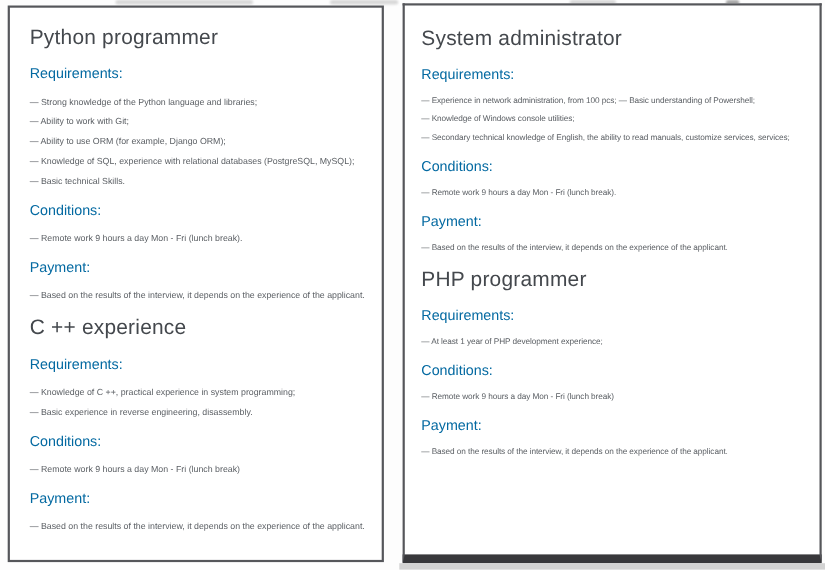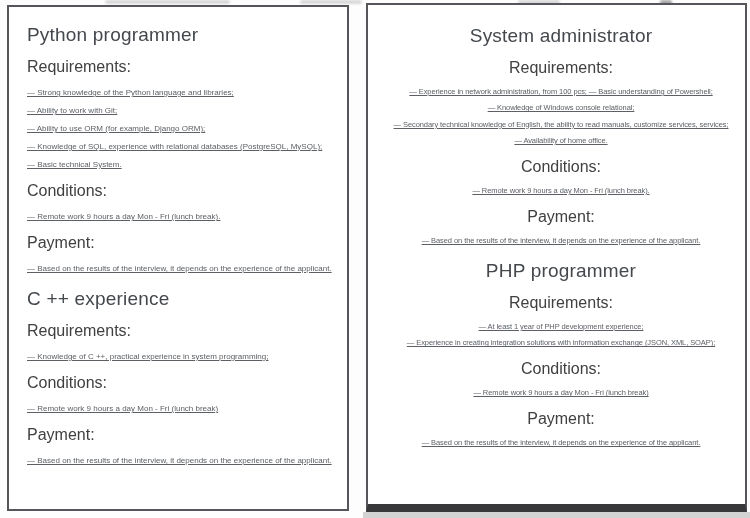--- a/index.html
+++ b/index.html
@@ -20,21 +20,20 @@
   .panel-left {
     left:7px; top:5px;
     width:342px; height:506px;
     padding:17px 4px 0 18px;
   }
   .panel-right {
     left:366px; top:3px;
     width:381px; height:509px;
     border-bottom:8px solid #38383b;
     padding:20px 6px 0 15px;
-    text-align:center;
   }
   .bottom-strip {
     position:absolute;
     left:363px; top:512px;
     width:387px; height:6px;
     background:#d3d3d3;
   }
   .artifact {
     position:absolute;
     background:#d8d8d8;
@@ -47,29 +46,28 @@
   .a4 { left:660px; top:0; width:12px;  height:5px; background:#a8a8a8; }
 
   h1.job-title {
     font-size:19px; font-weight:400;
     color:#44484d;
     margin:0; line-height:22px;
     letter-spacing:0.2px;
   }
   h1.job-title.second { margin:14px 0 0; }
   h2.section-heading {
-    font-size:16px; font-weight:400;
-    color:#404040;
+    font-size:13px; font-weight:400;
+    color:#0369a1;
     margin:13px 0 13px; line-height:15px;
   }
   p.item {
     font-size:8px; color:#5c6065;
     margin:0 0 7px; line-height:11px;
     white-space:nowrap;
-    text-decoration:underline;
   }
   .panel-right h2.section-heading { margin:13px 0 12px; }
   .panel-right p.item {
     font-size:7.5px; line-height:10px;
     margin:0 0 6.3px; letter-spacing:-0.08px;
   }
 </style>
 </head>
 <body>
 
@@ -79,60 +77,59 @@
 <div class="artifact a4"></div>
 
 <section class="panel panel-left">
   <h1 class="job-title">Python programmer</h1>
 
   <h2 class="section-heading">Requirements:</h2>
   <p class="item">— Strong knowledge of the Python language and libraries;</p>
   <p class="item">— Ability to work with Git;</p>
   <p class="item">— Ability to use ORM (for example, Django ORM);</p>
   <p class="item">— Knowledge of SQL, experience with relational databases (PostgreSQL, MySQL);</p>
-  <p class="item">— Basic technical System.</p>
+  <p class="item">— Basic technical Skills.</p>
 
   <h2 class="section-heading">Conditions:</h2>
   <p class="item">— Remote work 9 hours a day Mon - Fri (lunch break).</p>
 
   <h2 class="section-heading">Payment:</h2>
   <p class="item">— Based on the results of the interview, it depends on the experience of the applicant.</p>
 
   <h1 class="job-title second">C ++ experience</h1>
 
   <h2 class="section-heading">Requirements:</h2>
   <p class="item">— Knowledge of C ++, practical experience in system programming;</p>
+  <p class="item">— Basic experience in reverse engineering, disassembly.</p>
 
   <h2 class="section-heading">Conditions:</h2>
   <p class="item">— Remote work 9 hours a day Mon - Fri (lunch break)</p>
 
   <h2 class="section-heading">Payment:</h2>
   <p class="item">— Based on the results of the interview, it depends on the experience of the applicant.</p>
 </section>
 
 <section class="panel panel-right">
   <h1 class="job-title">System administrator</h1>
 
   <h2 class="section-heading">Requirements:</h2>
   <p class="item">— Experience in network administration, from 100 pcs; — Basic understanding of Powershell;</p>
-  <p class="item">— Knowledge of Windows console relational;</p>
+  <p class="item">— Knowledge of Windows console utilities;</p>
   <p class="item">— Secondary technical knowledge of English, the ability to read manuals, customize services, services;</p>
-  <p class="item">— Availability of home office.</p>
 
   <h2 class="section-heading">Conditions:</h2>
   <p class="item">— Remote work 9 hours a day Mon - Fri (lunch break).</p>
 
   <h2 class="section-heading">Payment:</h2>
   <p class="item">— Based on the results of the interview, it depends on the experience of the applicant.</p>
 
   <h1 class="job-title second">PHP programmer</h1>
 
   <h2 class="section-heading">Requirements:</h2>
   <p class="item">— At least 1 year of PHP development experience;</p>
-  <p class="item">— Experience in creating integration solutions with information exchange (JSON, XML, SOAP);</p>
 
   <h2 class="section-heading">Conditions:</h2>
   <p class="item">— Remote work 9 hours a day Mon - Fri (lunch break)</p>
 
   <h2 class="section-heading">Payment:</h2>
   <p class="item">— Based on the results of the interview, it depends on the experience of the applicant.</p>
 </section>
 
 <div class="bottom-strip"></div>
 

